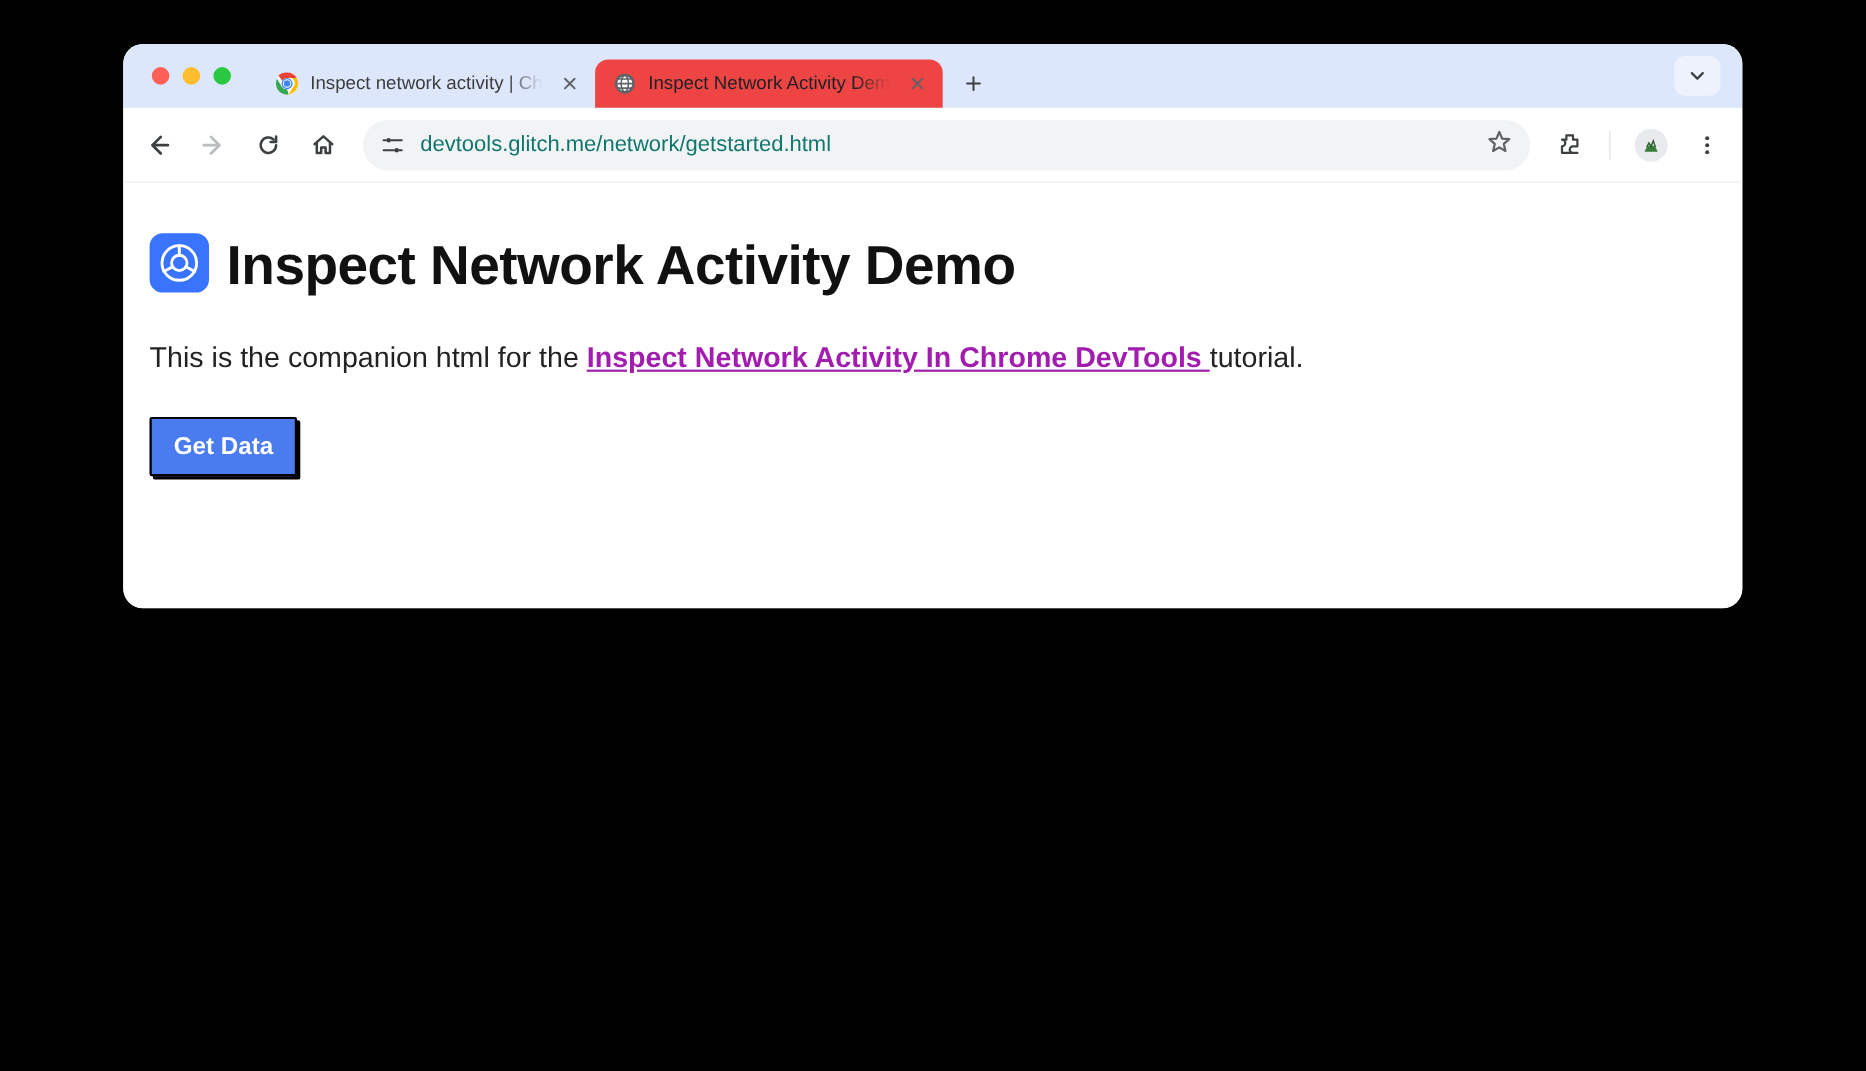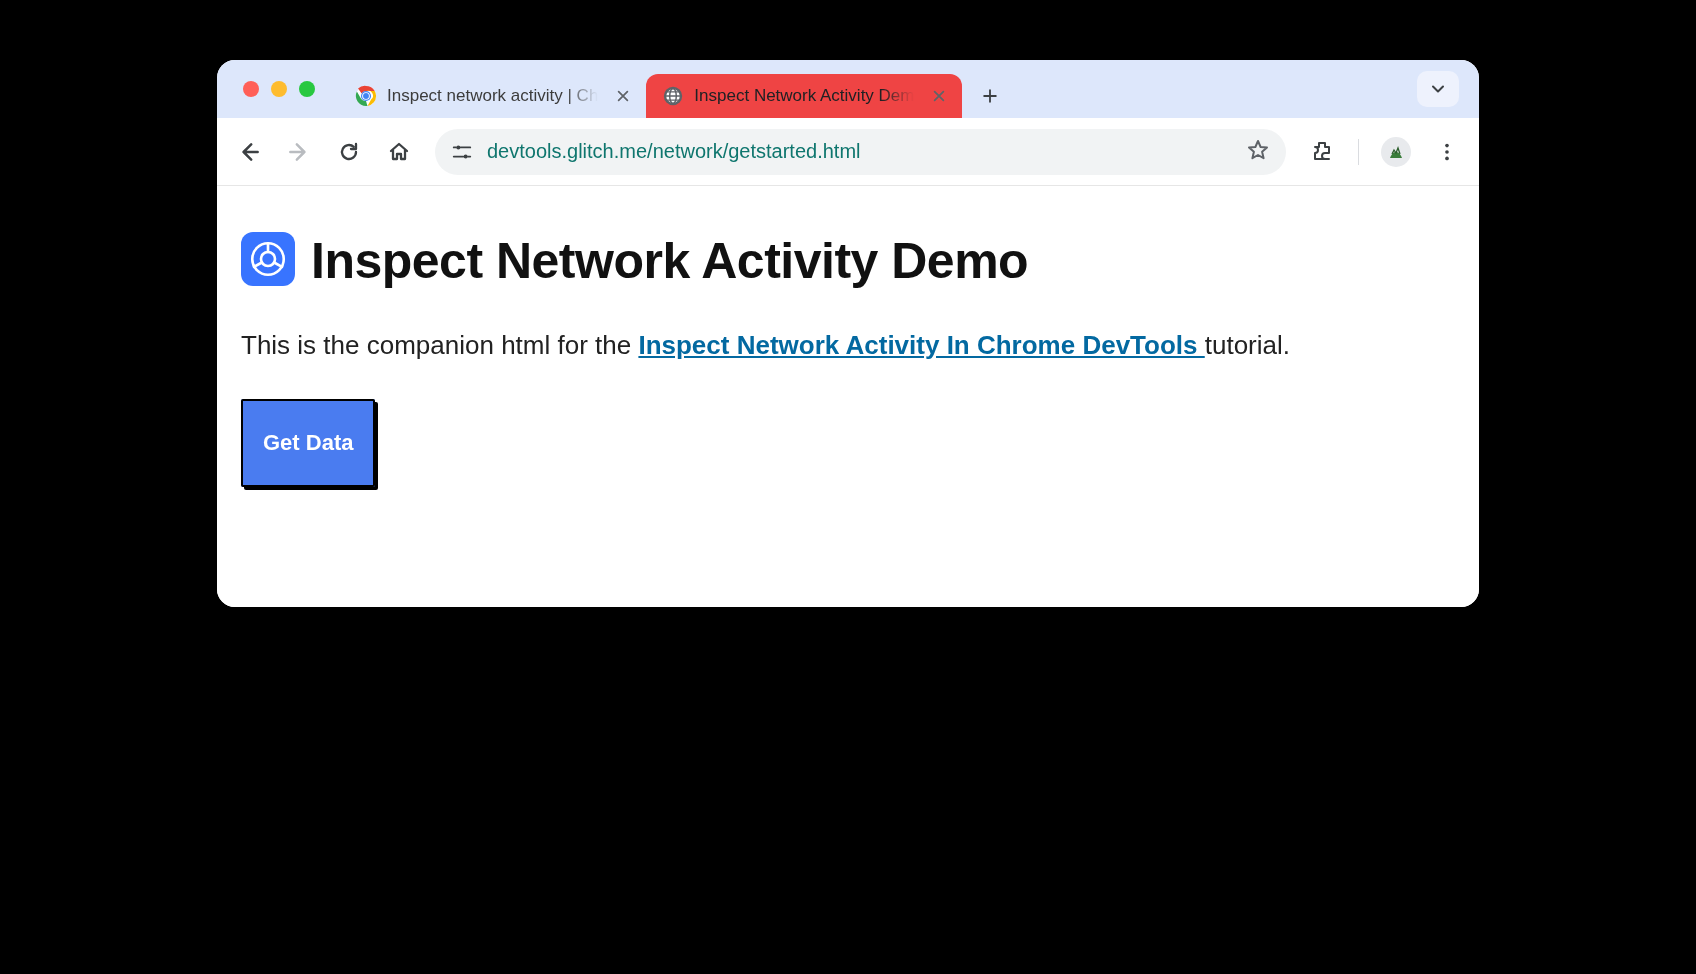--- a/index.html
+++ b/index.html
@@ -7,22 +7,22 @@
     body {
       background: #000;
       font-family: -apple-system, BlinkMacSystemFont, "Helvetica Neue", Arial, sans-serif;
       display: flex;
       align-items: flex-start;
       justify-content: center;
       width: 1696px;
       height: 974px;
     }
     .window {
-      width: 1262px;
-      margin-top: 60px;
+      width: 1472px;
+      margin-top: 40px;
       background: #fff;
       border-radius: 18px;
       overflow: hidden;
       box-shadow: 0 0 0 1px rgba(0,0,0,0.1);
     }
     .tabstrip {
       background: #dde7fb;
       height: 58px;
       display: flex;
       align-items: flex-end;
@@ -107,25 +107,25 @@
     }
 
     .content { padding: 46px 24px 120px 24px; background:#fff; }
     .title-row { display:flex; align-items:flex-start; gap: 16px; }
     .chrome-badge {
       width: 54px; height: 54px; border-radius: 12px; background:#3874ff;
       display:flex; align-items:center; justify-content:center;
     }
     h1 { font-size: 50px; font-weight: 800; letter-spacing: -0.5px; color:#111; }
     .desc { font-size: 26px; color:#222; margin-top: 38px; line-height: 1.35; }
-    .desc a { color:#0369a1; font-weight: 700; text-decoration: underline; }
+    .desc a { color:#a21caf; font-weight: 700; text-decoration: underline; }
     .get-data {
       margin-top: 36px;
       background:#4a7cf0; color:#fff; font-weight:700; font-size:22px;
-      border:none; padding: 31px 22px; border-radius:2px; cursor:pointer;
+      border:none; padding: 14px 22px; border-radius:2px; cursor:pointer;
       box-shadow: 3px 3px 0 0 #000; outline: 2px solid #000; outline-offset: -2px;
     }
   </style>
 </head>
 <body>
 
 <div class="window">
 
   <div class="tabstrip">
     <div class="traffic-lights">

